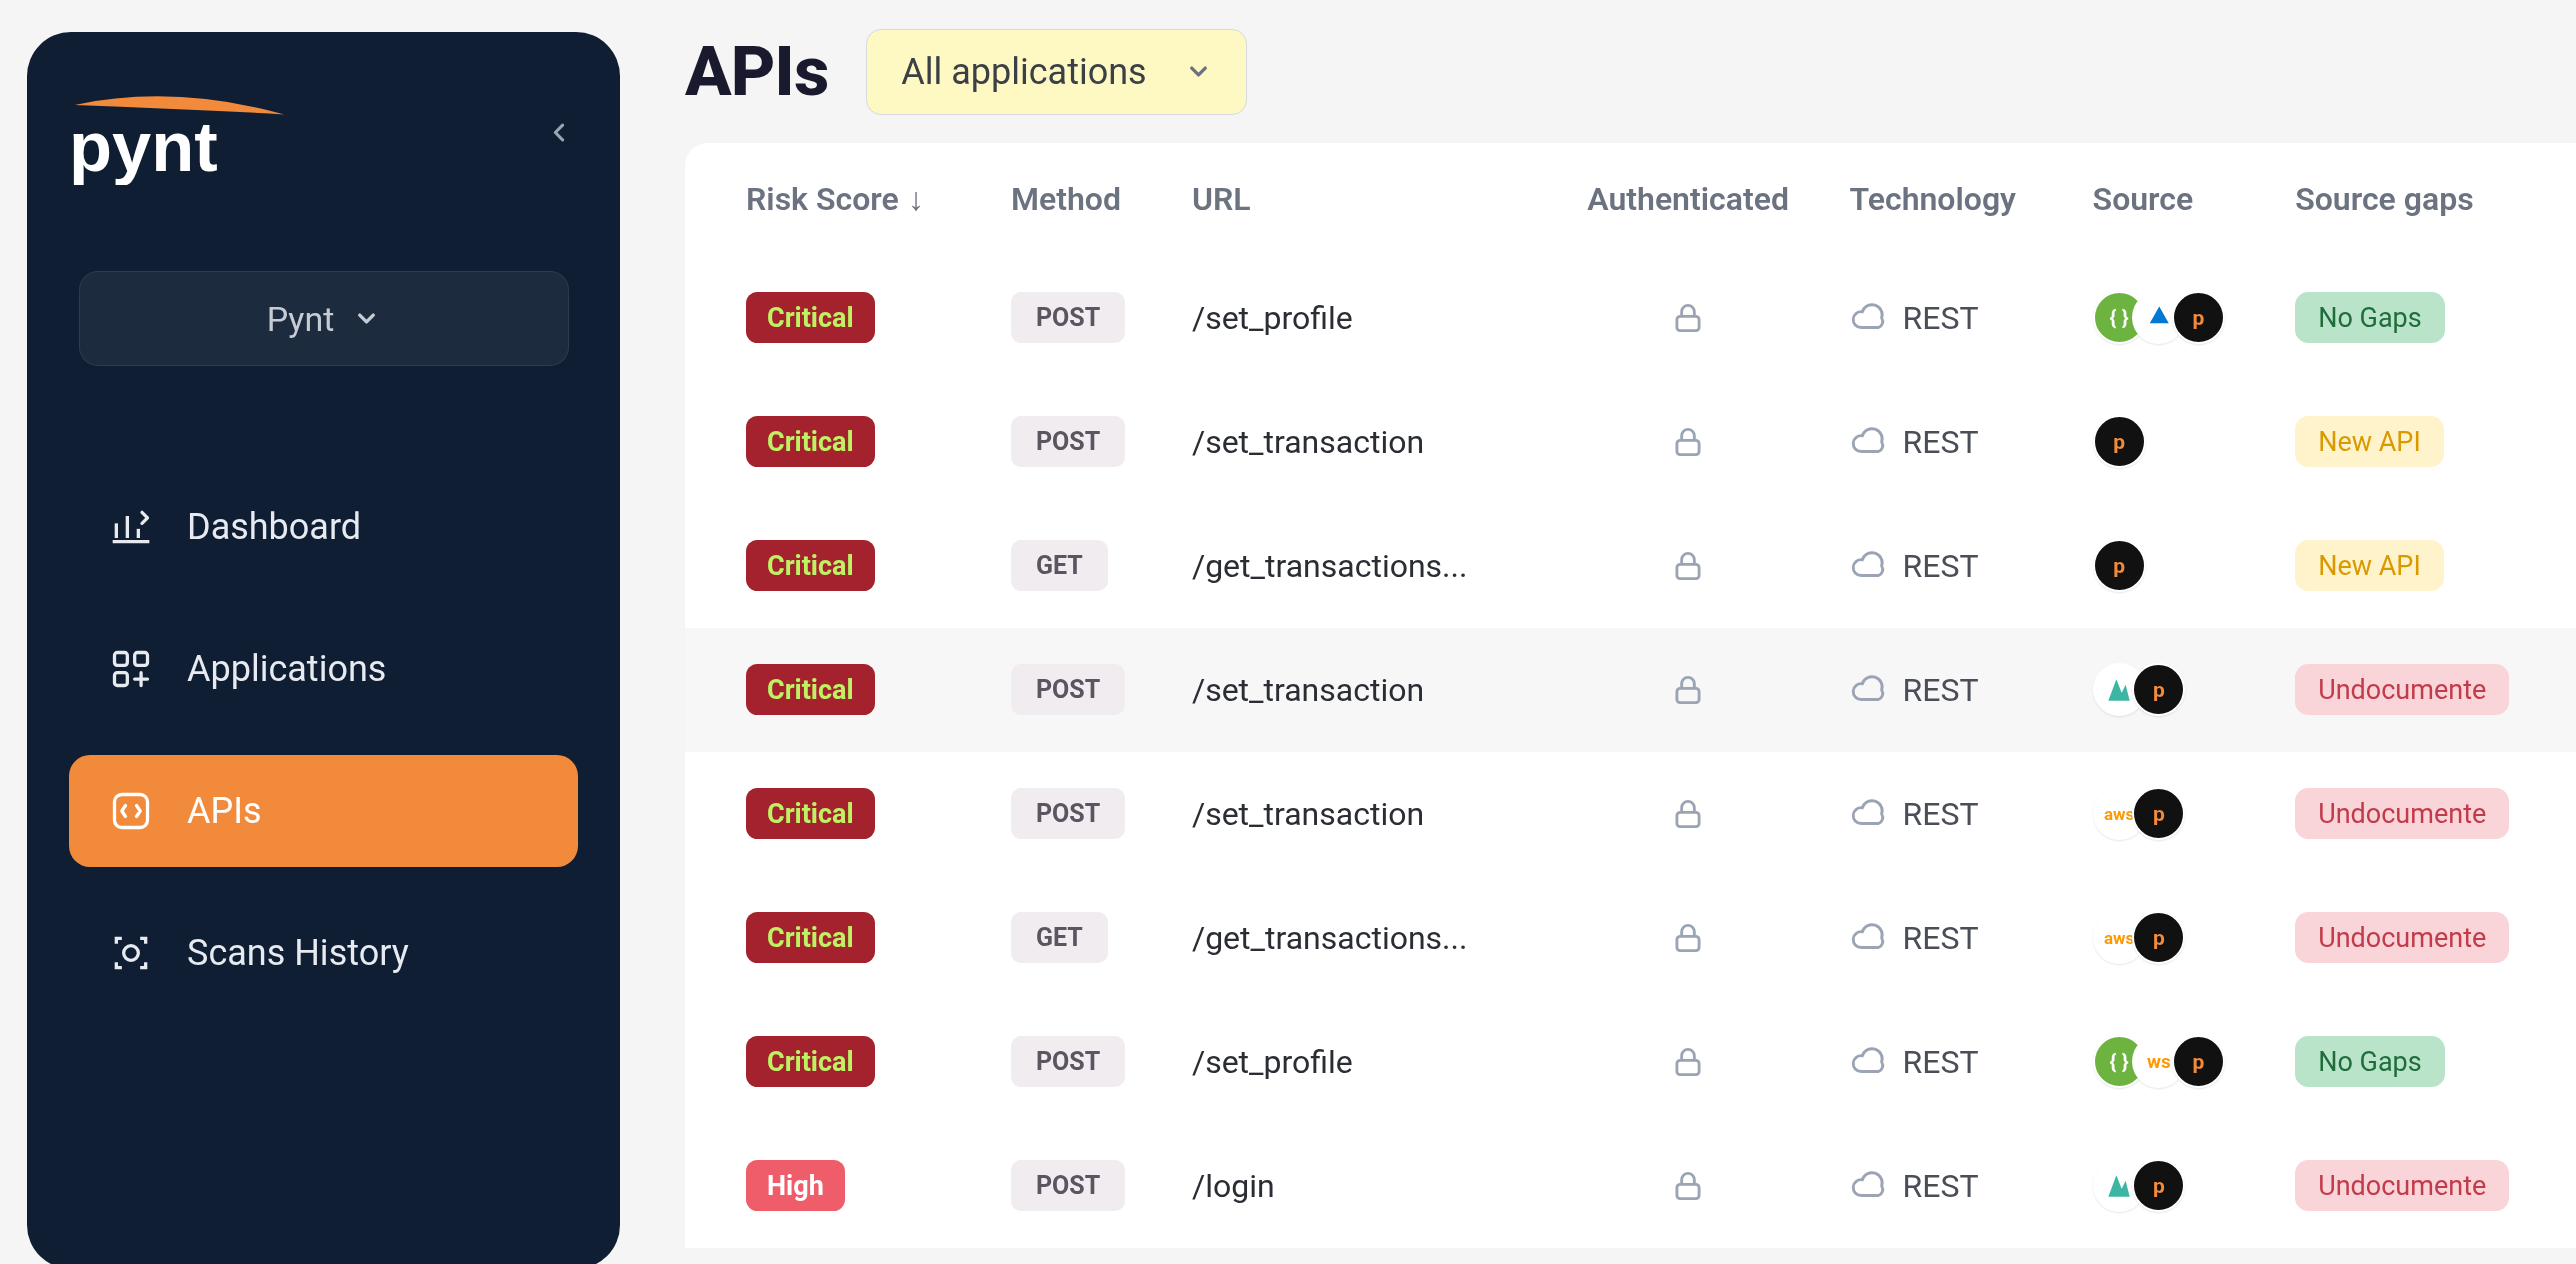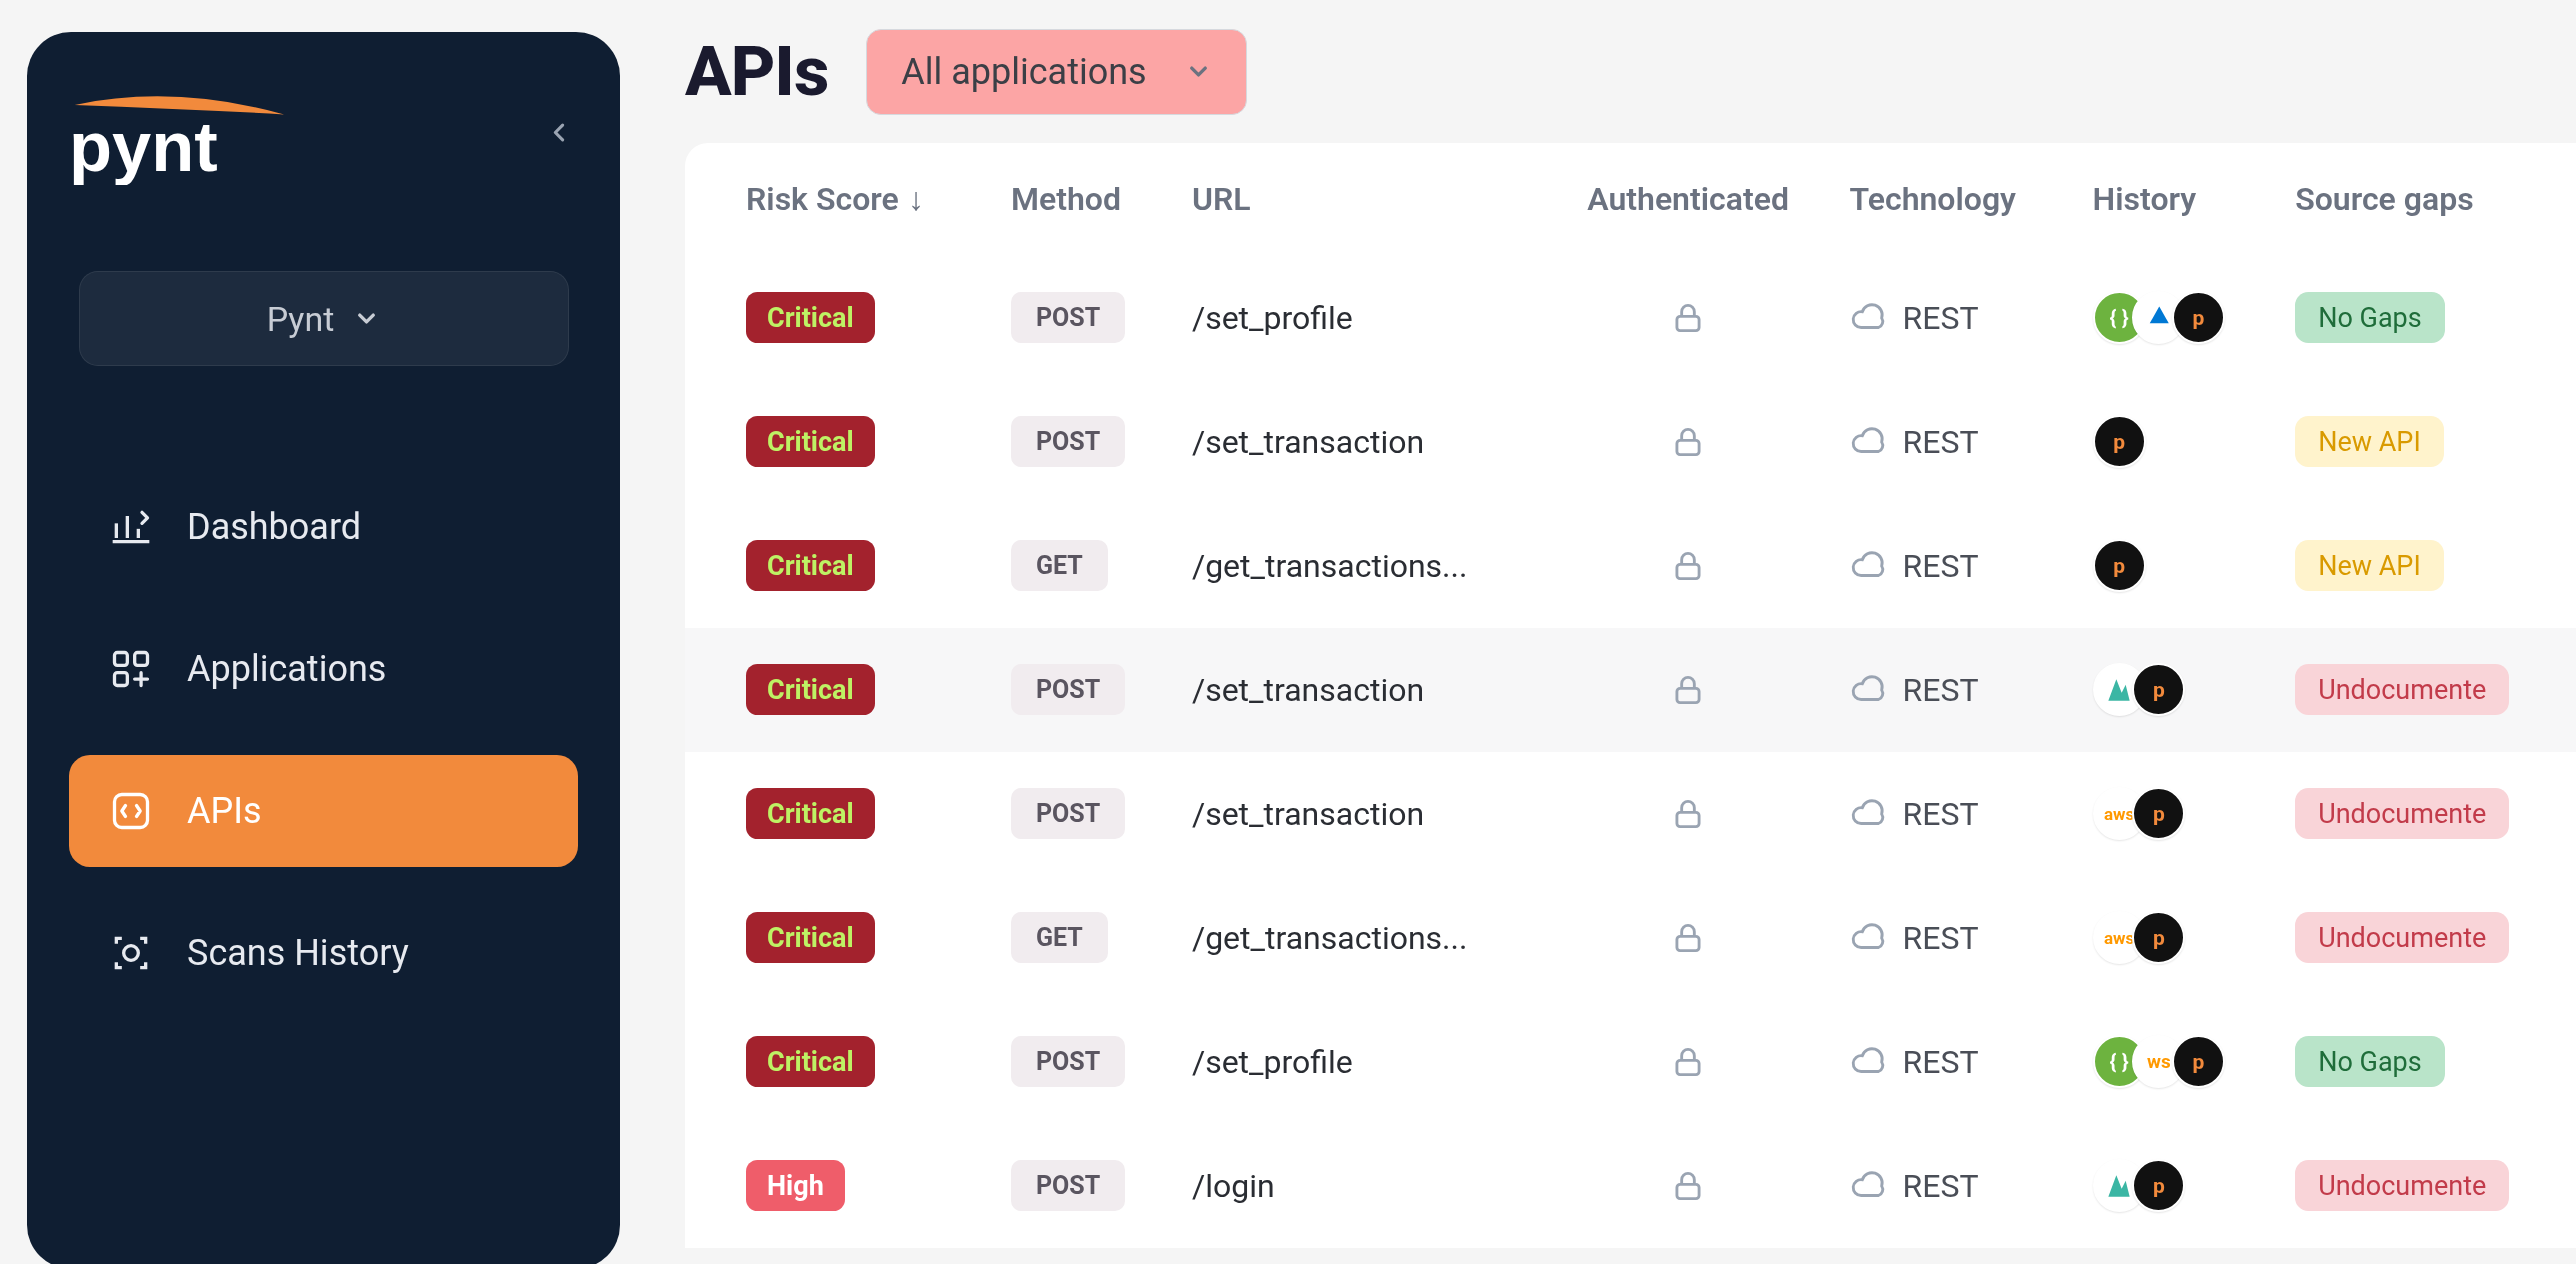--- a/index.html
+++ b/index.html
@@ -16,21 +16,21 @@
   .org-select { display:flex; align-items:center; justify-content:center; gap:19px; background:rgba(255,255,255,0.06); border:1px solid rgba(255,255,255,0.08); border-radius:19px; height:95px; font-size:34px; color:#c7ccd4; margin:0 9.5px 105px; cursor:pointer; }
   .nav { display:flex; flex-direction:column; gap:30px; }
   .nav-item { display:flex; align-items:center; gap:32px; padding:32px 38px; border-radius:21px; font-size:36px; color:#e7eaf0; cursor:pointer; }
   .nav-item.active { background:#f28a3c; color:#fff; }
   .nav-icon { width:48px; height:48px; display:flex; align-items:center; justify-content:center; }
 
   
   .main { flex:1; padding:28.5px 0 0 0; min-width:0; }
   .header-row { display:flex; align-items:center; gap:38px; padding:0 38px 28.5px 38px; }
   .page-title { font-size:69px; font-weight:800; letter-spacing:-1px; }
-  .filter { display:flex; align-items:center; gap:38px; background:#fca5a5; border:1.9px solid #d6d9de; border-radius:15px; padding:21px 34px; font-size:36px; color:#3b3f46; cursor:pointer; }
+  .filter { display:flex; align-items:center; gap:38px; background:#fef9c3; border:1.9px solid #d6d9de; border-radius:15px; padding:21px 34px; font-size:36px; color:#3b3f46; cursor:pointer; }
   .table-wrap { background:#fff; border-radius:23px 0 0 0; margin-left:38px; padding-top:9.5px; overflow:hidden; }
   table { width:100%; border-collapse:collapse; }
   thead th { text-align:left; font-weight:600; font-size:32px; color:#6b7280; padding:27px 19px 38px; }
   thead th:first-child { padding-left:61px; }
   thead th .sort { margin-left:9.5px; }
   tbody tr { height:124px; }
   tbody tr.hover { background:#f7f7f8; }
   tbody td { font-size:32px; padding:13.3px 19px; vertical-align:middle; }
   tbody td:first-child { padding-left:61px; }
 
@@ -143,21 +143,21 @@
 
     <div class="table-wrap">
       <table>
         <thead>
           <tr>
             <th><span>Risk Score</span><span class="sort">↓</span></th>
             <th><span>Method</span></th>
             <th><span>URL</span></th>
             <th style="text-align:center"><span>Authenticated</span></th>
             <th><span>Technology</span></th>
-            <th><span>History</span></th>
+            <th><span>Source</span></th>
             <th><span>Source gaps</span></th>
           </tr>
         </thead>
         <tbody id="rows">
             <tr>
     <td><span class="pill risk-critical">Critical</span></td>
     <td><span class="method-pill">POST</span></td>
     <td><span class="url">/set_profile</span></td>
     <td style="text-align:center">
                 <span class="lock-ic">

